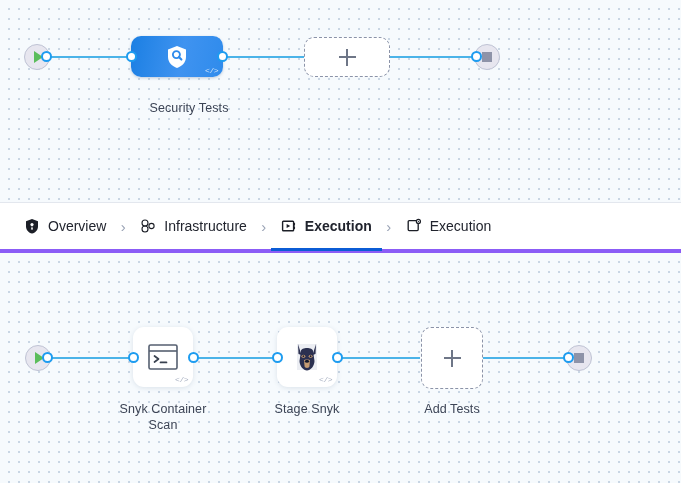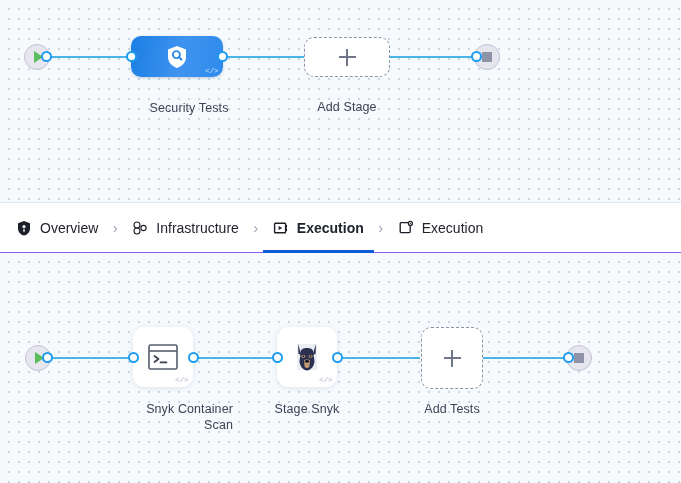--- a/index.html
+++ b/index.html
@@ -94,22 +94,22 @@
     position: absolute; text-align: center;
     font-size: 12.5px; color: #3c4455; line-height: 16px;
     letter-spacing: 0.1px;
   }
 
   
   #tabbar {
     position: absolute; top: 202px; left: 0; width: 681px; height: 51px;
     background: #ffffff;
     border-top: 1px solid #e3e7ee;
-    border-bottom: 1px solid #8b5cf6;
-    display: flex; align-items: center; padding-left: 14px;
+    border-bottom: 4px solid #8b5cf6;
+    display: flex; align-items: center; padding-left: 22px;
   }
   .tab {
     display: flex; align-items: center; gap: 8px;
     height: 50px; position: relative; cursor: pointer;
     padding: 0 2px;
   }
   .tab .tab-label { font-size: 14px; color: #21242e; white-space: nowrap; }
   .tab.active .tab-label { font-weight: bold; }
   .tab.active .tab-underline {
     position: absolute; left: -8px; right: -8px; bottom: 0;
@@ -145,21 +145,20 @@
       </svg>
       <span class="codebadge">&lt;/&gt;</span>
     </div>
     <div class="port" style="left:126px; top:51px;"></div>
     <div class="port" style="left:217px; top:51px;"></div>
     <div class="node-label" style="left:109px; top:100px; width:160px;">Security Tests</div>
 
     <div class="add-node stage-sz" style="left:304px; top:37px;">
       <div class="plus"></div>
     </div>
-    <div class="node-label" style="left:267px; top:99px; width:160px;">Add Stage</div>
 
     <div class="port" style="left:471px; top:51px;"></div>
     <div class="term" style="left:474px; top:44px;">
       <div class="stop-sq"></div>
     </div>
   </div>
 
   <div id="tabbar">
 
     <div class="tab">
@@ -226,21 +225,21 @@
       <svg width="30" height="26" viewBox="0 0 30 26">
         <rect x="1" y="1" width="28" height="24" rx="1.6" fill="#ffffff" stroke="#555f70" stroke-width="1.6"></rect>
         <line x1="1" y1="7" x2="29" y2="7" stroke="#555f70" stroke-width="1.6"></line>
         <path d="M6.5 12 L10.5 15 L6.5 18" fill="none" stroke="#39414f" stroke-width="1.7" stroke-linecap="round" stroke-linejoin="round"></path>
         <line x1="12.5" y1="18.4" x2="18.5" y2="18.4" stroke="#39414f" stroke-width="1.7" stroke-linecap="round"></line>
       </svg>
       <span class="codebadge">&lt;/&gt;</span>
     </div>
     <div class="port" style="left:128px; top:99px;"></div>
     <div class="port" style="left:188px; top:99px;"></div>
-    <div class="node-label" style="left:93px; top:148px; width:140px;text-align:right;">
+    <div class="node-label" style="left:93px; top:148px; width:140px;">
       <div>Snyk Container</div>
       <div>Scan</div>
     </div>
 
     <div class="step-node" style="left:277px; top:74px;">
       <svg width="28" height="32" viewBox="0 0 28 32">
         <rect x="4" y="3" width="20" height="26" fill="#eceef3"></rect>
         <path d="M5 3 L8.5 14 L5.5 13 Z" fill="#2b3050"></path>
         <path d="M23 3 L19.5 14 L22.5 13 Z" fill="#2b3050"></path>
         <path d="M8 10 C8 6 20 6 20 10 L21.5 20 C21.5 25 17.5 29.5 14 29.5 C10.5 29.5 6.5 25 6.5 20 Z" fill="#2b3050"></path>

